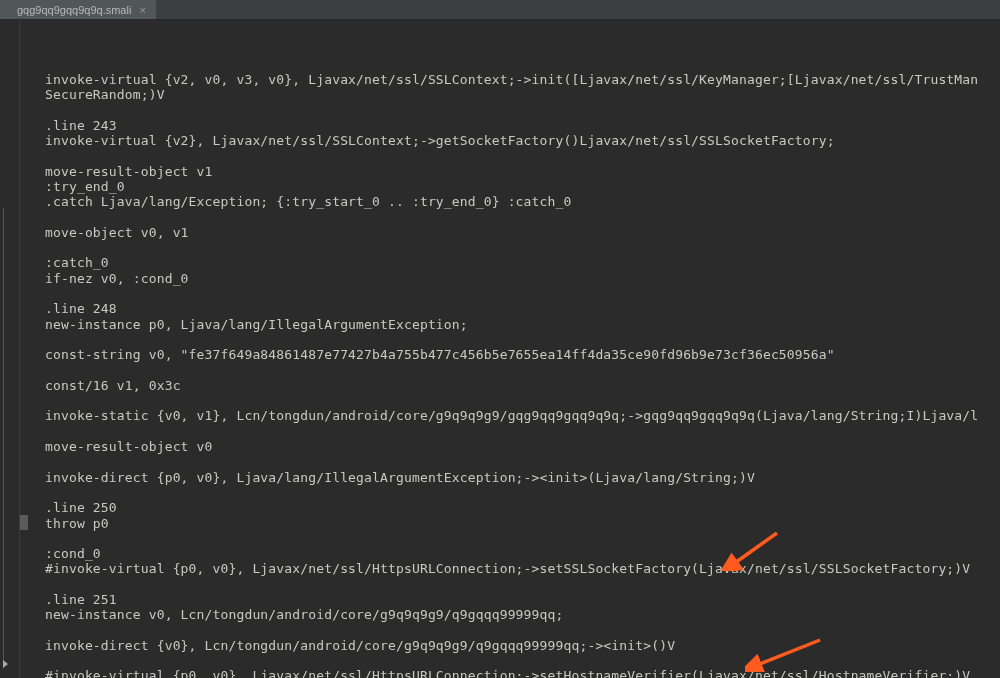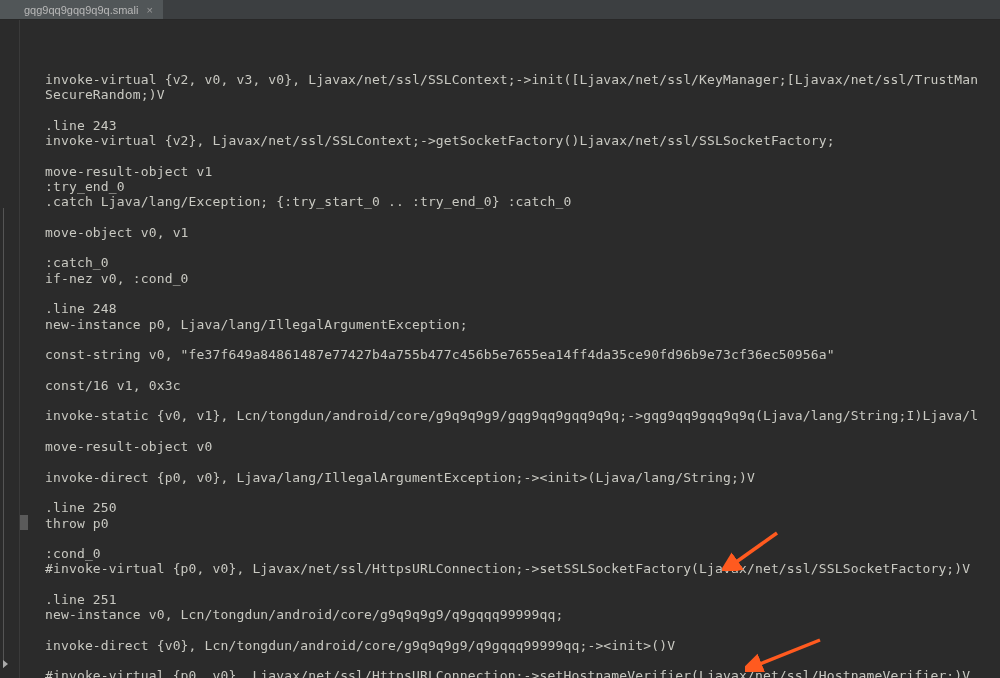--- a/index.html
+++ b/index.html
@@ -17,21 +17,21 @@
     background: #3c3f41;
     display: flex;
     align-items: stretch;
     border-bottom: 1px solid #282828;
   }
   .tab {
     background: #515658;
     color: #b8b8b8;
     font-size: 11px;
     font-family: -apple-system, "Segoe UI", sans-serif;
-    padding: 2px 10px 2px 24px;
+    padding: 2px 10px 2px 17px;
     display: flex;
     align-items: center;
     gap: 8px;
   }
   .tab .close {
     color: #9a9a9a;
     font-size: 11px;
   }
   .editor-wrap {
     display: flex;

